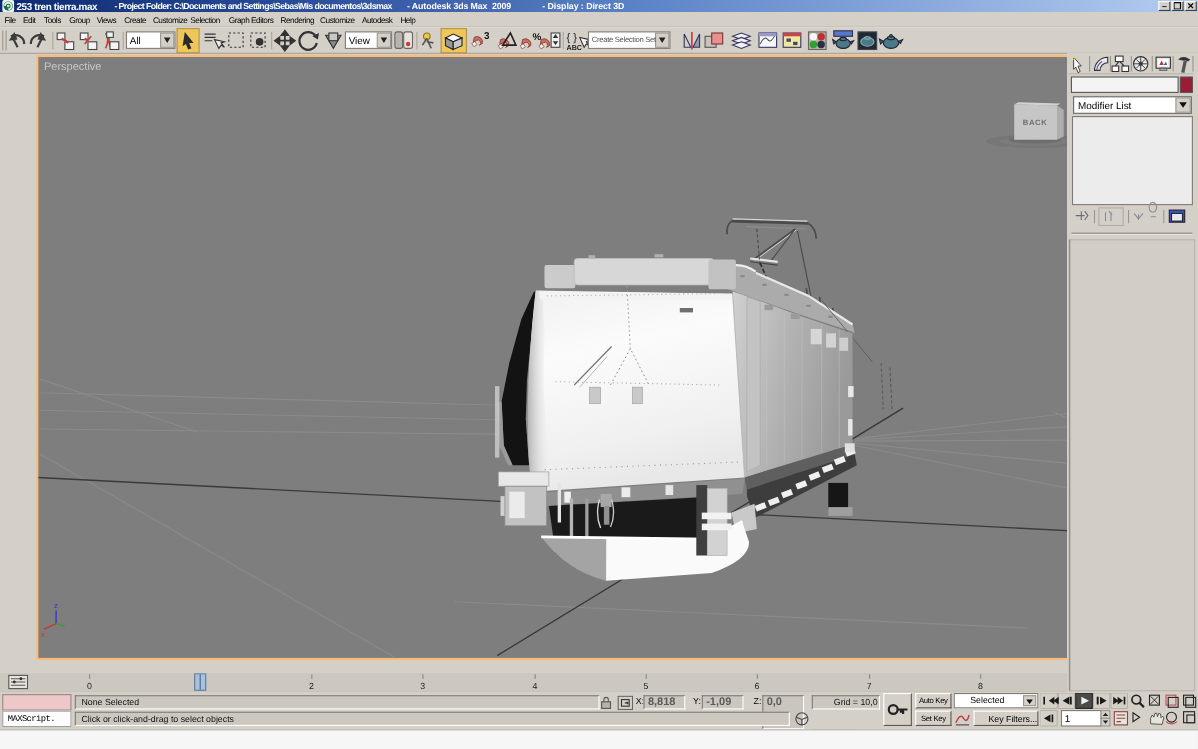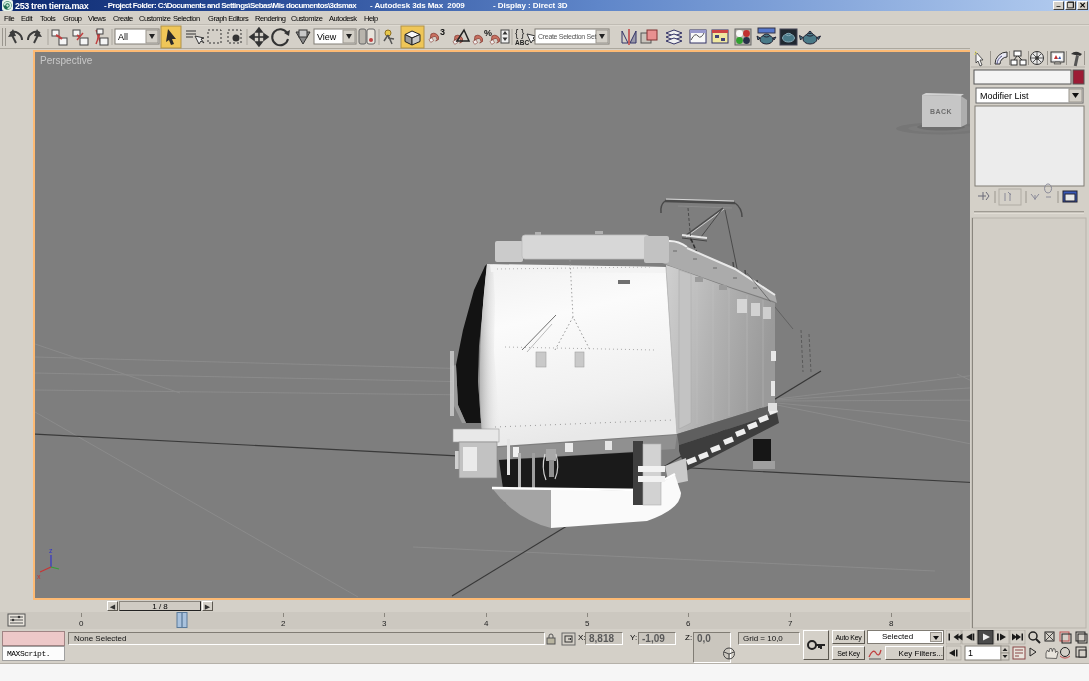--- a/index.html
+++ b/index.html
@@ -472,25 +472,20 @@
       <rect x="95" y="146" width="10" height="7" fill="#e8e8e8" stroke="#223"></rect>
     </g>
 
     <line x1="4" y1="164" x2="114" y2="164" stroke="#6a665e"></line>
     <line x1="4" y1="165" x2="114" y2="165" stroke="#f0ece4"></line>
 
     <rect x="2" y="170" width="114" height="410" fill="#d2cec6" stroke="#b8b4ac"></rect>
     <line x1="2.5" y1="170" x2="2.5" y2="580" stroke="#8a867e"></line>
   </svg>
   </div>
-  <div id="tslide" class="abs">
-    <div class="abs raised" style="left:107px;top:1px;width:11px;height:10px;background:#d4d0c8;font-size:7px;text-align:center;line-height:9px;color:#333">◀</div>
-    <div class="abs" style="left:119px;top:1px;width:82px;height:10px;background:#cfcbc3;border:1px solid #8a867e;border-right-color:#222;border-bottom-color:#222;font-size:8px;text-align:center;line-height:9px;color:#000">1 / 8</div>
-    <div class="abs raised" style="left:202px;top:1px;width:11px;height:10px;background:#d4d0c8;font-size:7px;text-align:center;line-height:9px;color:#333">▶</div>
-  </div>
   <div id="tbar" class="abs">
   <svg width="970" height="17" viewBox="0 0 970 17" font-family="Liberation Sans, sans-serif">
     <rect width="970" height="17" fill="#ccc8c0"></rect>
     <g stroke="#8a867e">
       <line x1="81.5" y1="1" x2="81.5" y2="5"></line>
           <line x1="182.5" y1="1" x2="182.5" y2="5"></line>
       <line x1="283.5" y1="1" x2="283.5" y2="5"></line>
           <line x1="384.5" y1="1" x2="384.5" y2="5"></line>
       <line x1="486.5" y1="1" x2="486.5" y2="5"></line>
           <line x1="587.5" y1="1" x2="587.5" y2="5"></line>
@@ -530,22 +525,23 @@
       <rect x="16" y="1" width="13" height="12" fill="#d4d0c8" stroke="#666"></rect>
       <rect x="19" y="4" width="7" height="6" fill="none" stroke="#333"></rect>
       <path d="M22,7 l3,0 M24,6 l1,1 l-1,1" stroke="#333" fill="none"></path>
     </svg>
     <span class="lbl" style="left:578px;top:4px;font-size:8px">X:</span>
     <div class="fld sunken" style="left:585px;top:3px;width:38px;height:13px;line-height:11px">8,818</div>
     <span class="lbl" style="left:630px;top:4px;font-size:8px">Y:</span>
     <div class="fld sunken" style="left:638px;top:3px;width:38px;height:13px;line-height:11px">-1,09</div>
     <span class="lbl" style="left:685px;top:4px;font-size:8px">Z:</span>
     <div class="fld sunken" style="left:693px;top:3px;width:38px;height:31px;line-height:11px">0,0</div>
-    <div class="abs sunken" style="left:738px;top:3px;width:62px;height:13px;background:#ccc8c0;font-size:8px;line-height:11px;color:#111;padding-left:4px">Grid = 10,0</div>
-
+    <div class="abs sunken" style="left:738px;top:3px;width:62px;height:13px;background:#ccc8c0;font-size:8px;line-height:11px;color:#111;padding-left:19px">Grid = 10,0</div>
+
+    <div class="abs sunken" style="left:68px;top:18px;width:650px;height:13px;background:#ccc8c0;font-size:8px;line-height:12px;color:#111;padding-left:5px">Click or click-and-drag to select objects</div>
     <svg class="abs" style="left:722px;top:18px" width="14" height="13" viewBox="0 0 14 13">
       <circle cx="7" cy="6.5" r="5.5" fill="none" stroke="#444"></circle>
       <path d="M2,5 l5,2 l5,-2 M7,7 v5" stroke="#444" fill="none"></path>
     </svg>
     <div class="abs sunken" style="left:738px;top:34px;width:42px;height:13px;background:#ccc8c0;font-size:8px;line-height:12px;color:#111;padding-left:4px">Add Time Tag</div>
 
     <div class="abs raised" style="left:803px;top:1px;width:26px;height:30px;background:#d4d0c8">
       <svg width="24" height="28" viewBox="0 0 24 28">
           <circle cx="8" cy="14" r="4" fill="none" stroke="#222" stroke-width="2"></circle>
           <path d="M12,14 h9 m-4,0 v4 m-2,-4 v3" stroke="#222" stroke-width="2" fill="none"></path>

